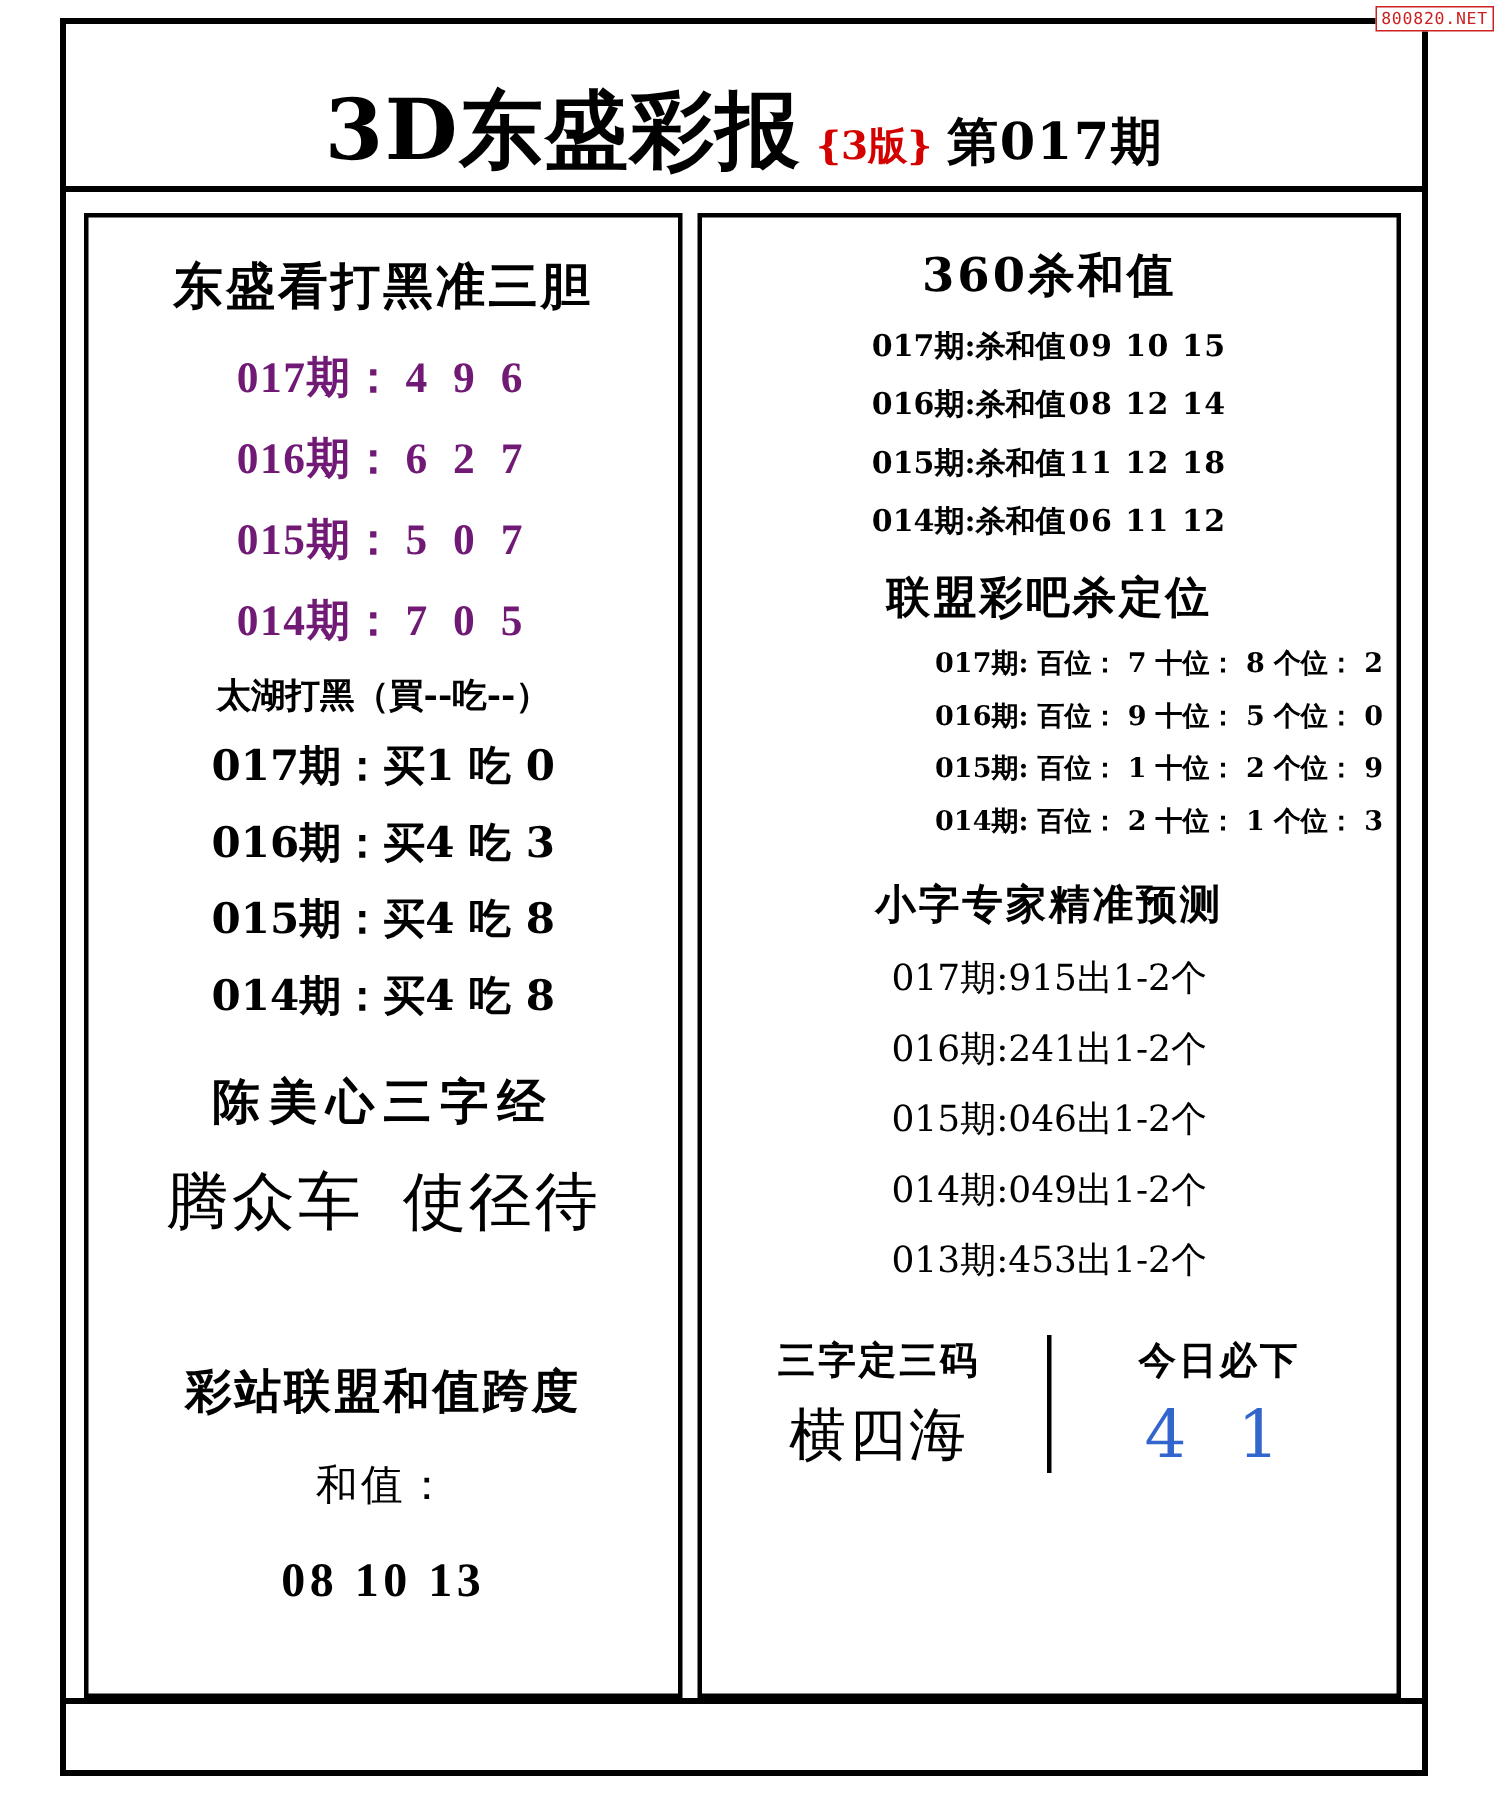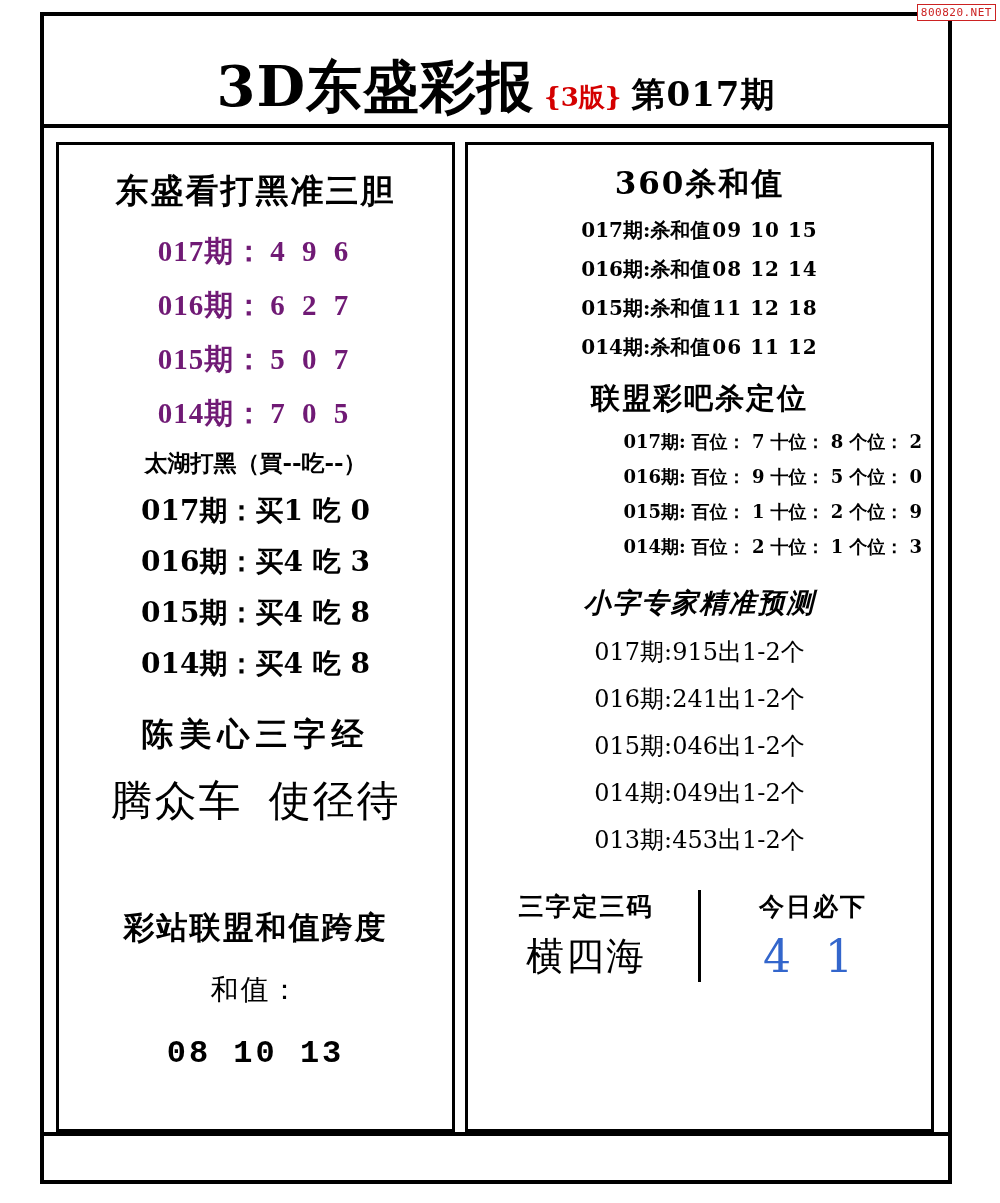--- a/index.html
+++ b/index.html
@@ -168,21 +168,21 @@
   }
   .hz-label {
     font-family: "DejaVu Serif", "Liberation Serif", serif;
     font-size: 28px;
     text-align: center;
     margin: 18px 0 26px 0;
     color: #000;
     letter-spacing: 2px;
   }
   .hz-values {
-    font-family: Liberation Mono, monospace;
+    font-family: Liberation Serif, serif;
     font-weight: bold;
     font-size: 32px;
     text-align: center;
     letter-spacing: 3px;
     color: #000;
   }
 
   
   .h-right-1 {
     font-size: 31px;
@@ -215,21 +215,20 @@
     margin: 11px 0;
     color: #000;
     white-space: nowrap;
   }
   .pos-line .seg { margin: 0 3px; }
 
   .h-right-3 {
     font-size: 27px;
     letter-spacing: 2px;
     margin: 26px 0 14px 0;
-    font-style: italic;
   }
   .pred-line {
     font-family: "DejaVu Serif", "Liberation Serif", serif;
     font-size: 24px;
     text-align: center;
     margin: 15px 0;
     color: #000;
   }
 
   .bottom-split {

